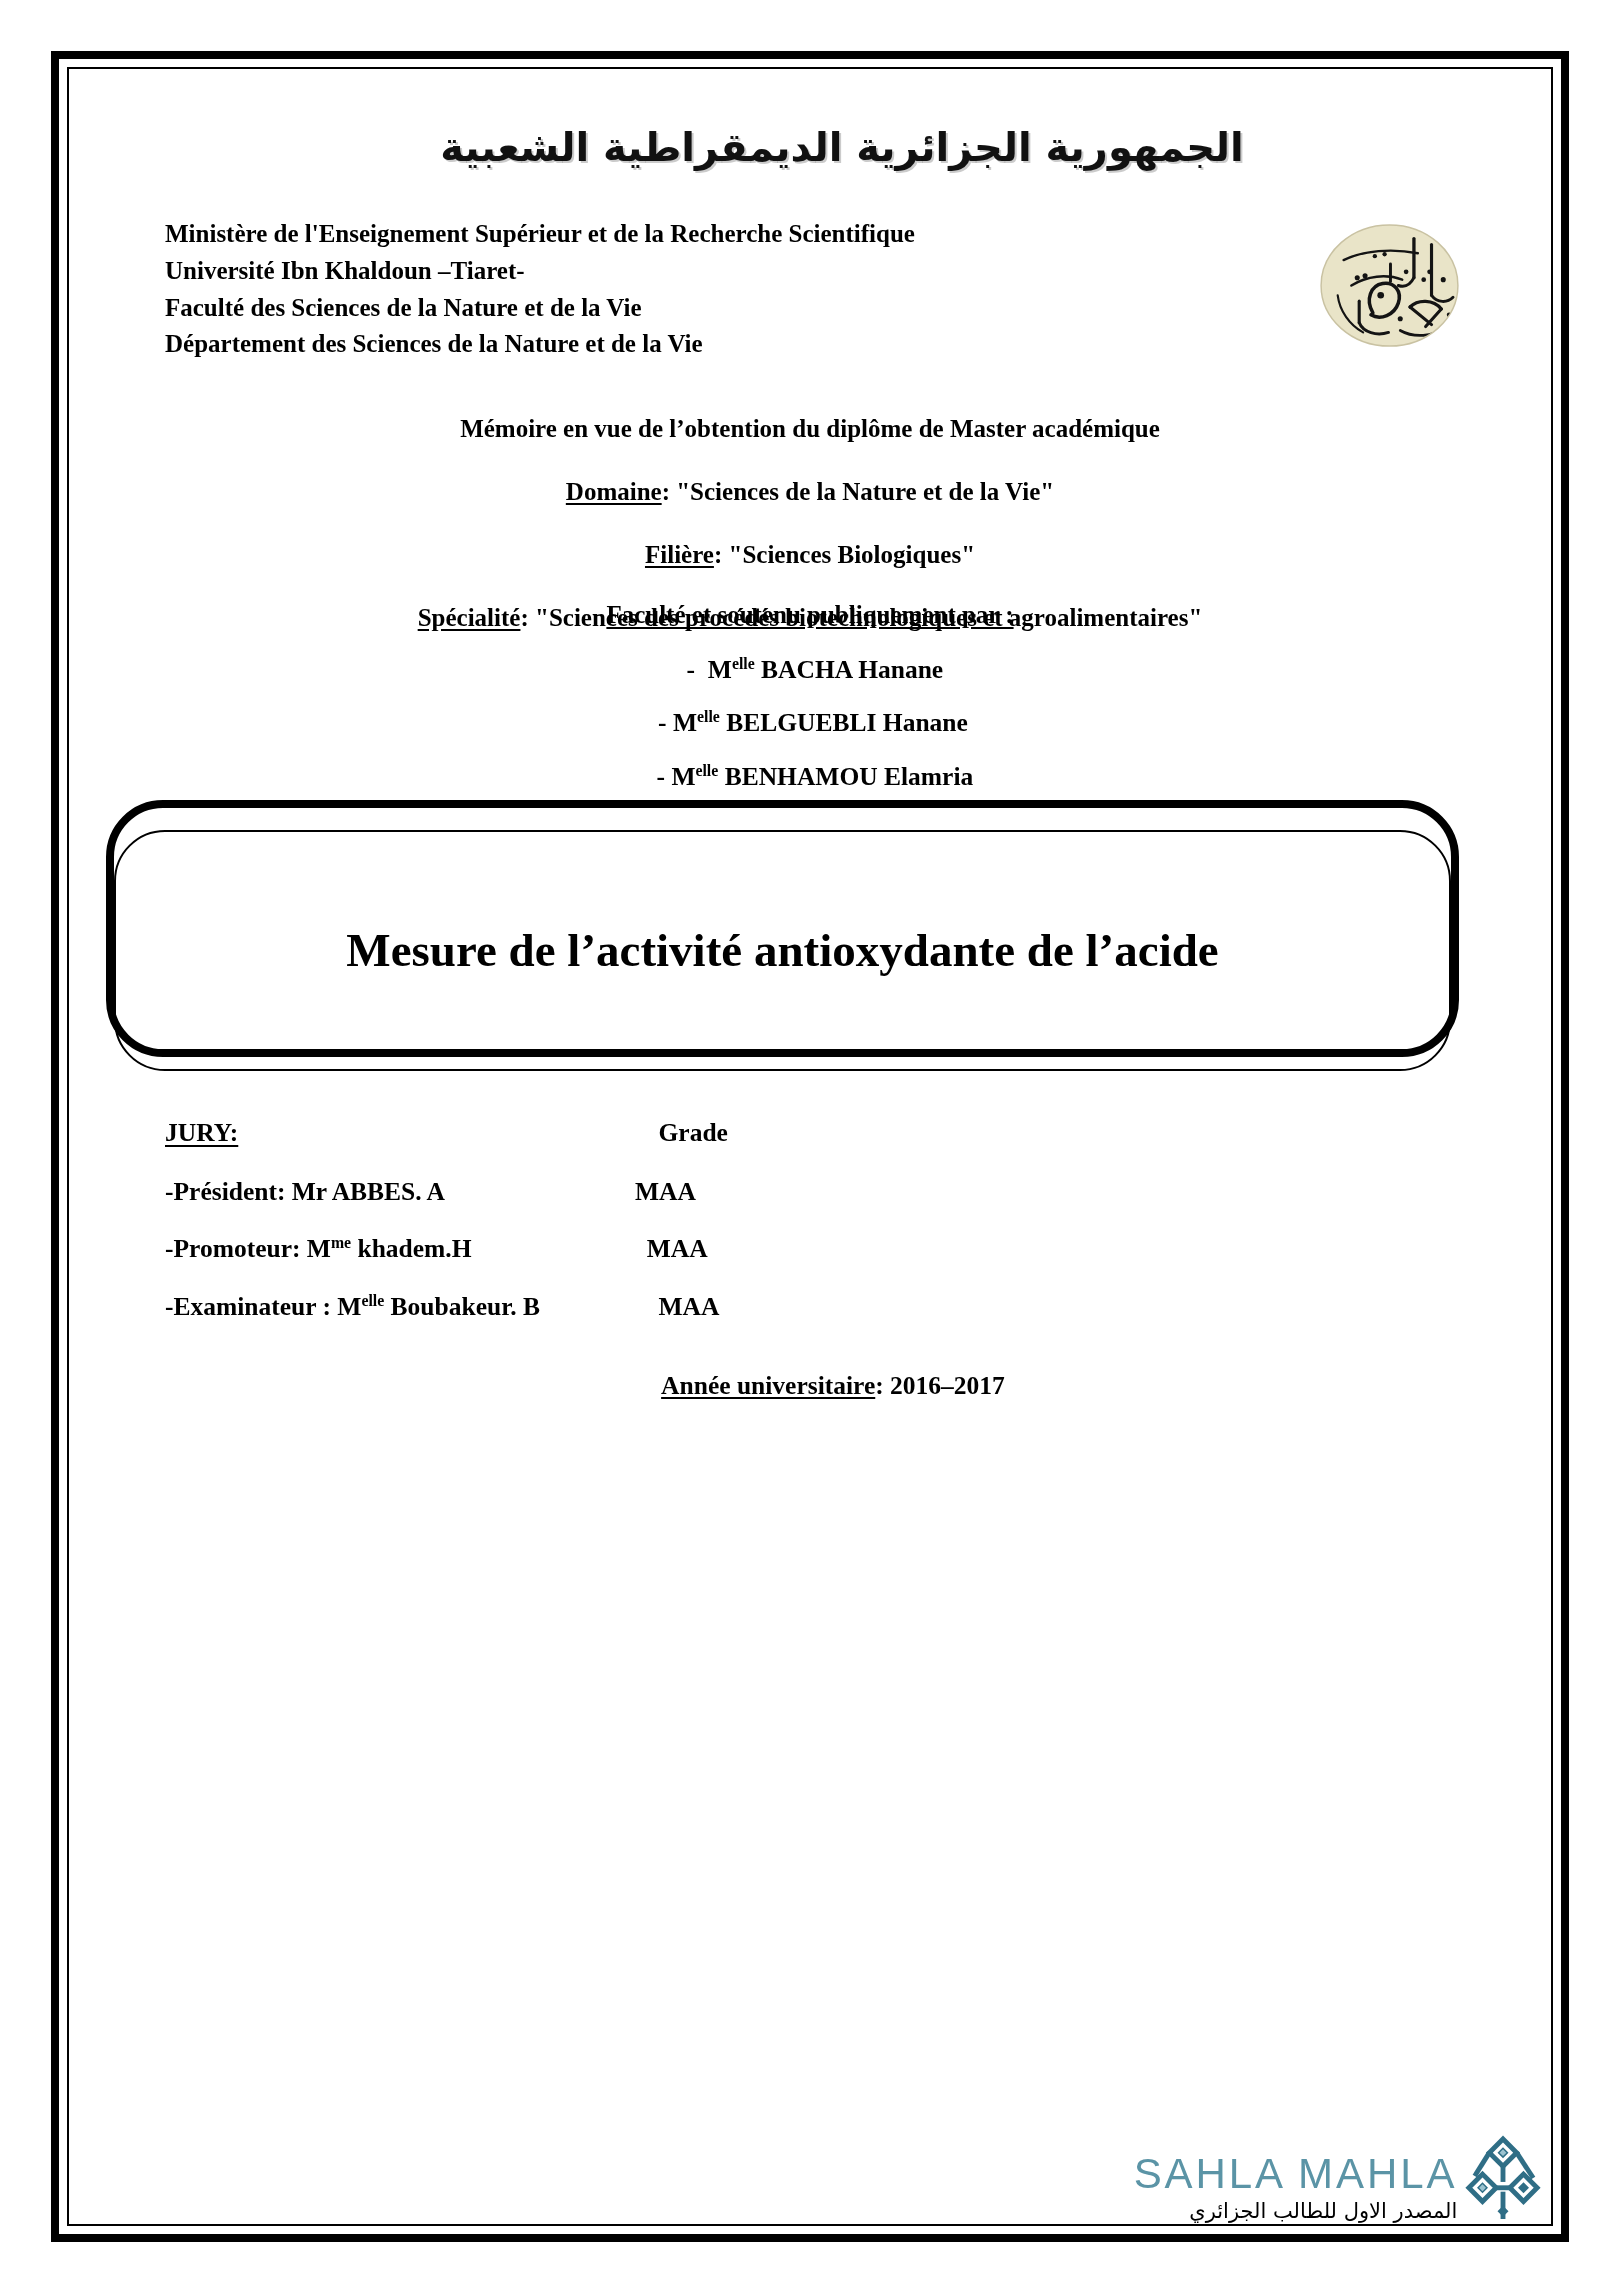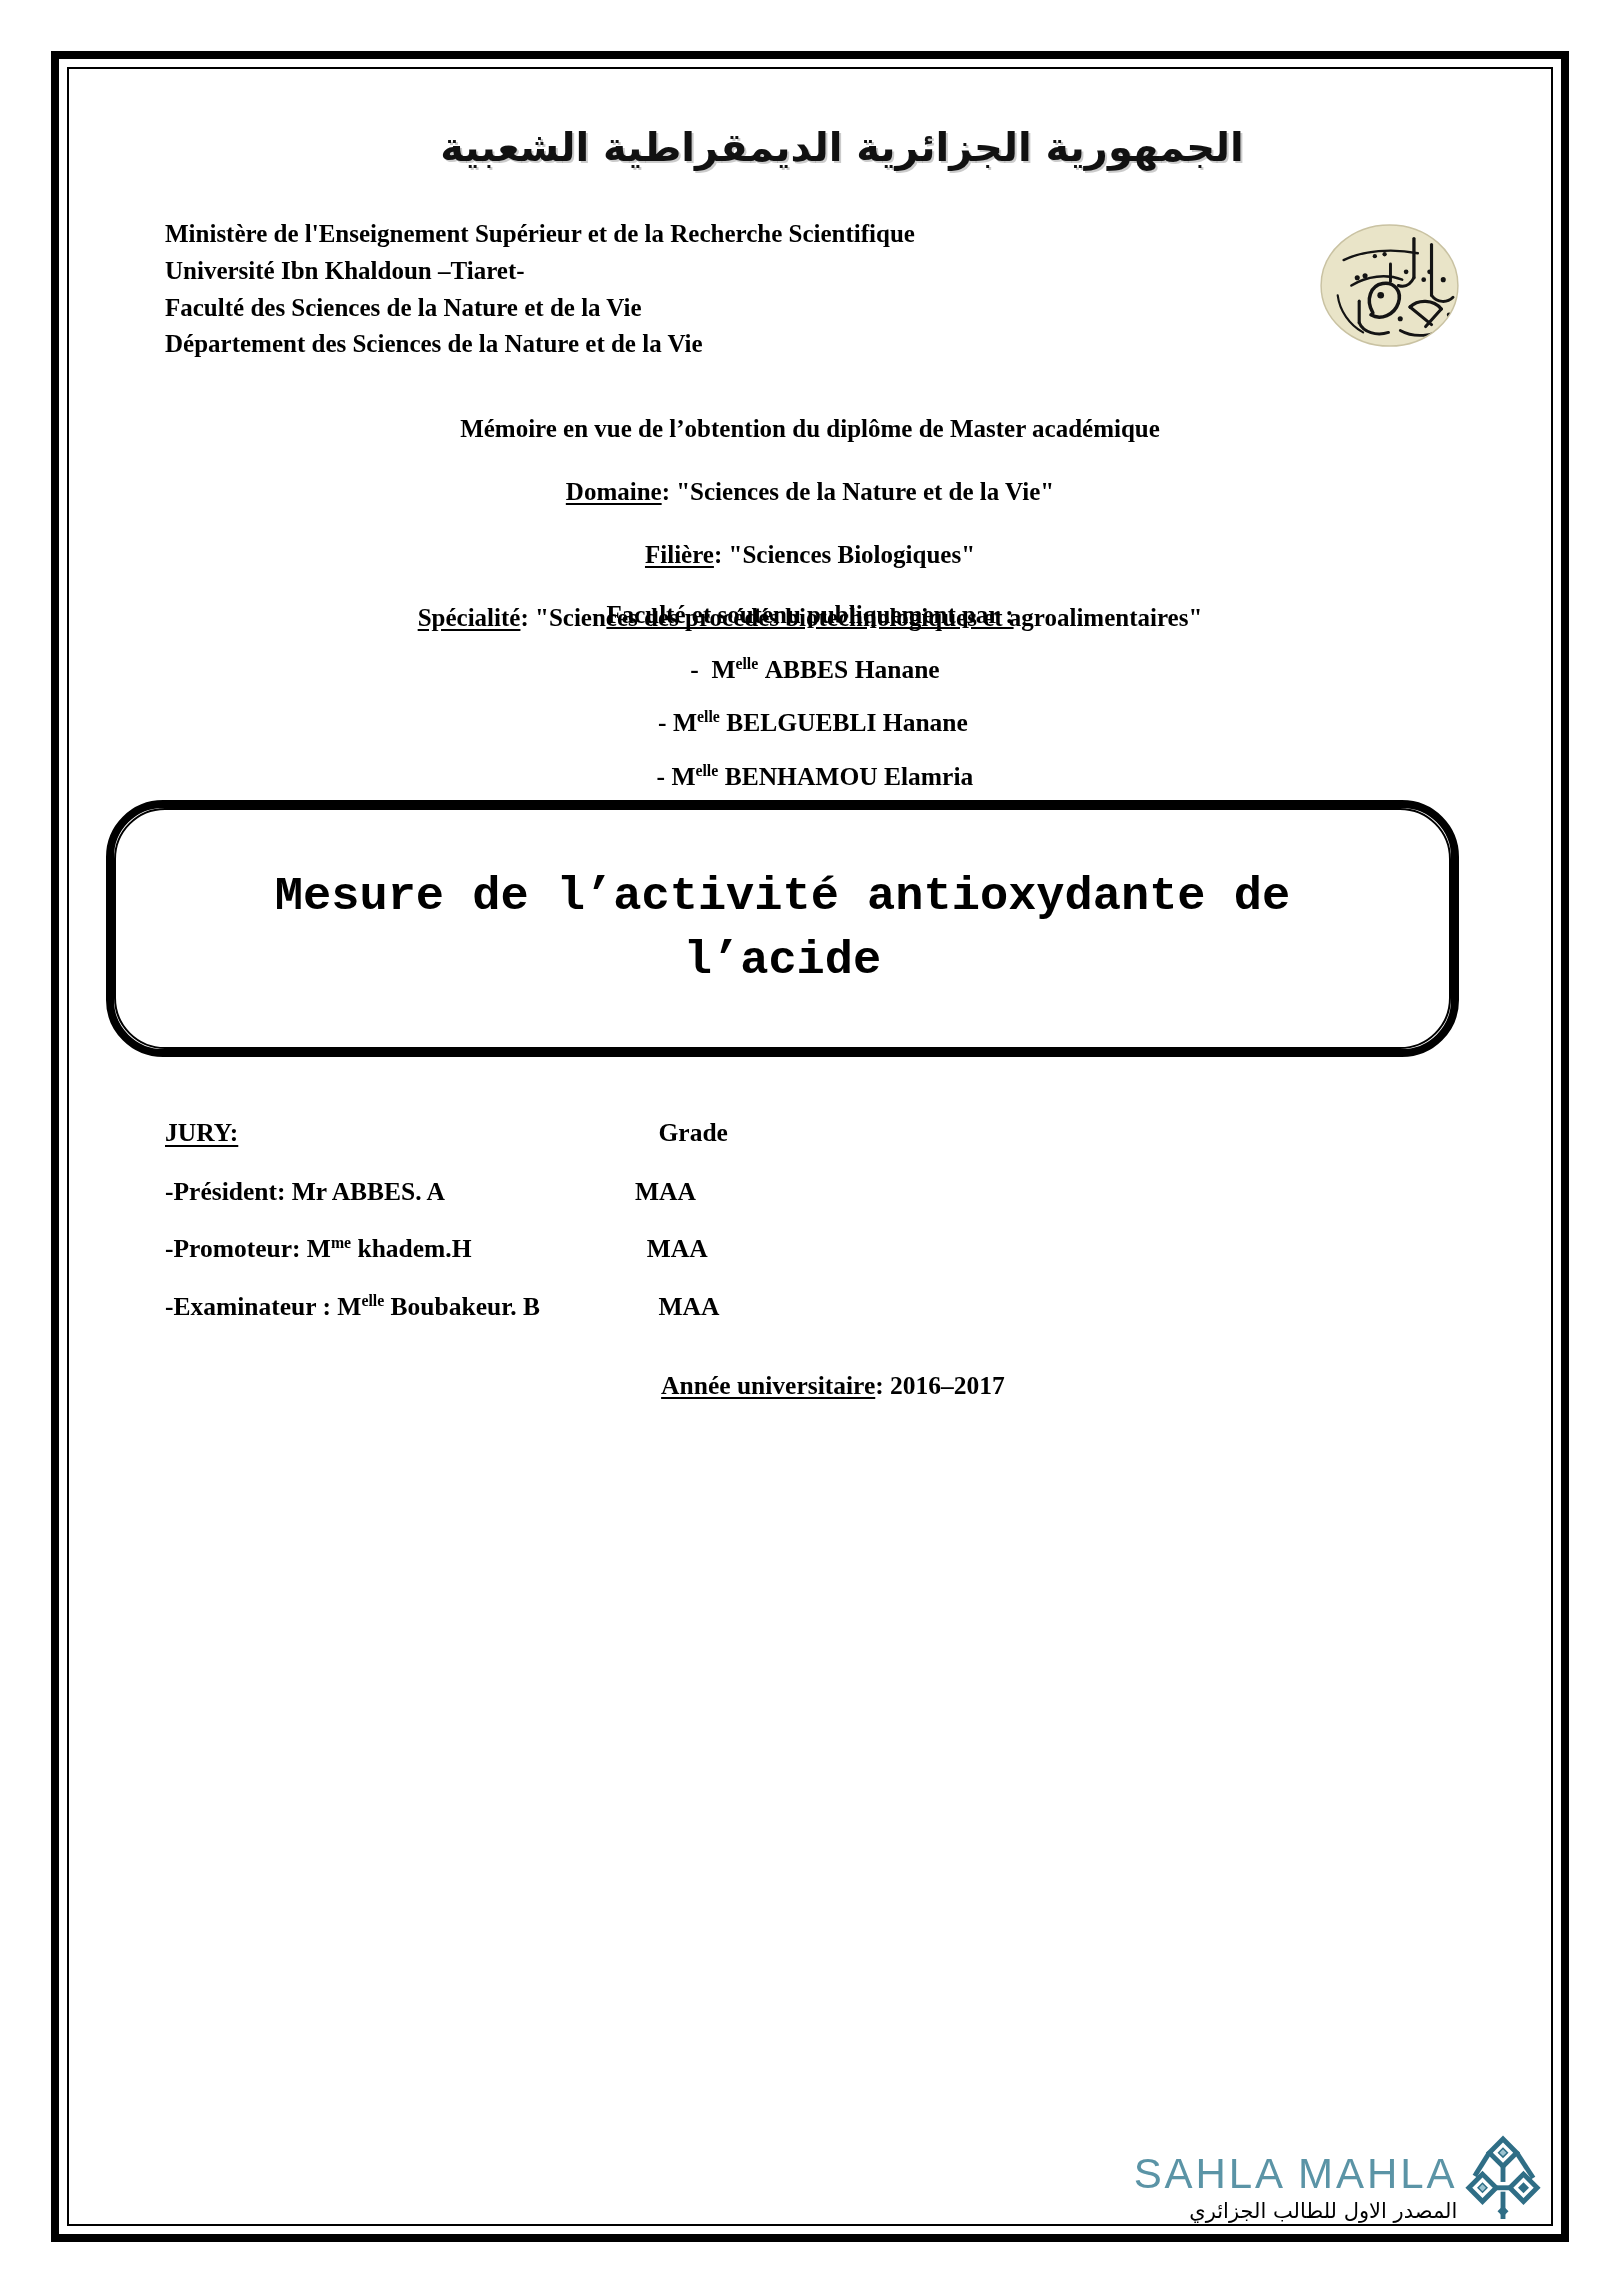--- a/index.html
+++ b/index.html
@@ -136,31 +136,30 @@
     top: 733px;
     left: 39px;
     width: 1353px;
     height: 257px;
     border: 8.8px solid #000000;
     border-radius: 57px;
     box-sizing: border-box;
   }
   .title-box-inner {
     position: absolute;
-    top: 741px;
+    top: 763px;
     left: 47px;
     width: 1337px;
     height: 241px;
     border: 2.5px solid #000000;
     border-radius: 51px;
     box-sizing: border-box;
     display: flex;
     align-items: center;
-    justify-content: flex-start;
-    font-family: Liberation Mono, monospace;
+    justify-content: center;
   }
   .thesis-title {
     font-size: 47px;
     font-weight: 700;
     line-height: 1.35;
     text-align: center;
     padding: 0 69px;
   }
 
   
@@ -302,21 +301,21 @@
         <span class="u">Filière</span><span>: "Sciences Biologiques"</span>
       </div>
       <div class="line">
         <span class="u">Spécialité</span><span>: "Sciences des procédés biotechnologiques et agroalimentaires"</span>
       </div>
     </div>
 
     <div class="authors">
       <div class="heading">Faculté et soutenu publiquement par :</div>
       <div class="name n1">
-        <span>-</span>&nbsp;&nbsp;<span>M</span><sup>elle</sup>&nbsp;<span>ABBES Hanane</span>
+        <span>-</span>&nbsp;&nbsp;<span>M</span><sup>elle</sup>&nbsp;<span>BACHA Hanane</span>
       </div>
       <div class="name n2">
         <span>-</span>&nbsp;<span>M</span><sup>elle</sup>&nbsp;<span>BELGUEBLI Hanane</span>
       </div>
       <div class="name n3">
         <span>-</span>&nbsp;<span>M</span><sup>elle</sup>&nbsp;<span>BENHAMOU Elamria</span>
       </div>
     </div>
 
     <div class="title-box-outer"></div>

